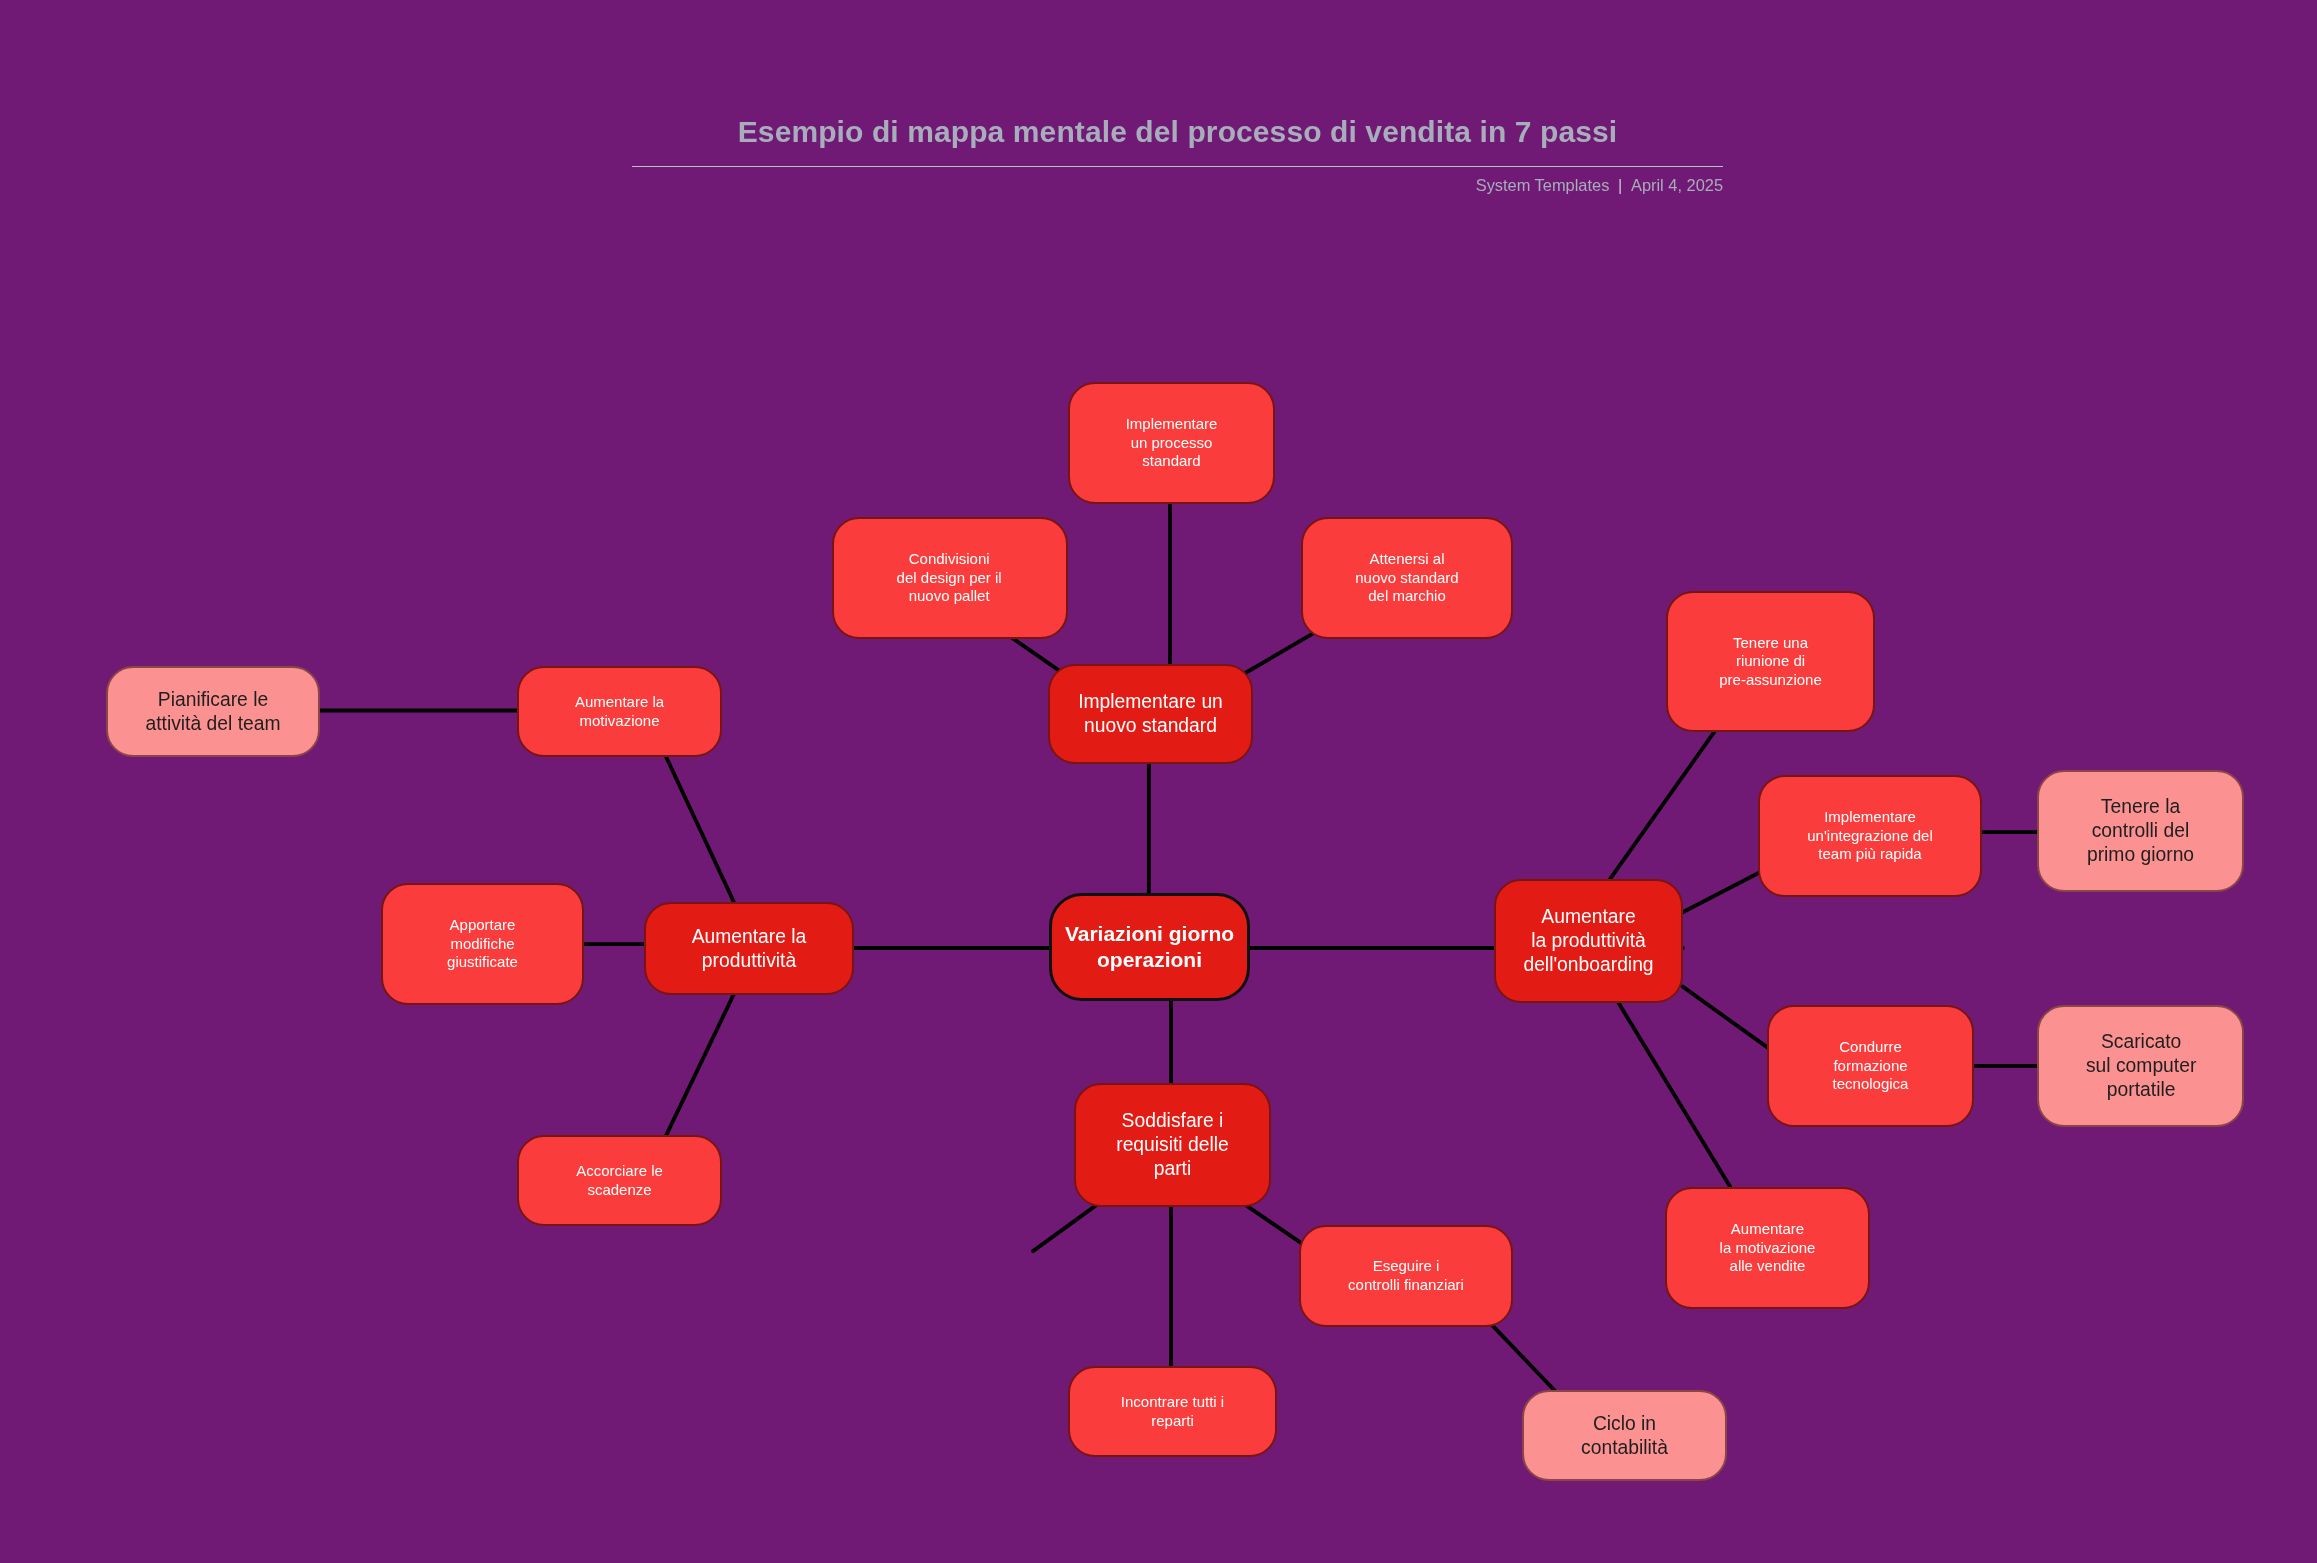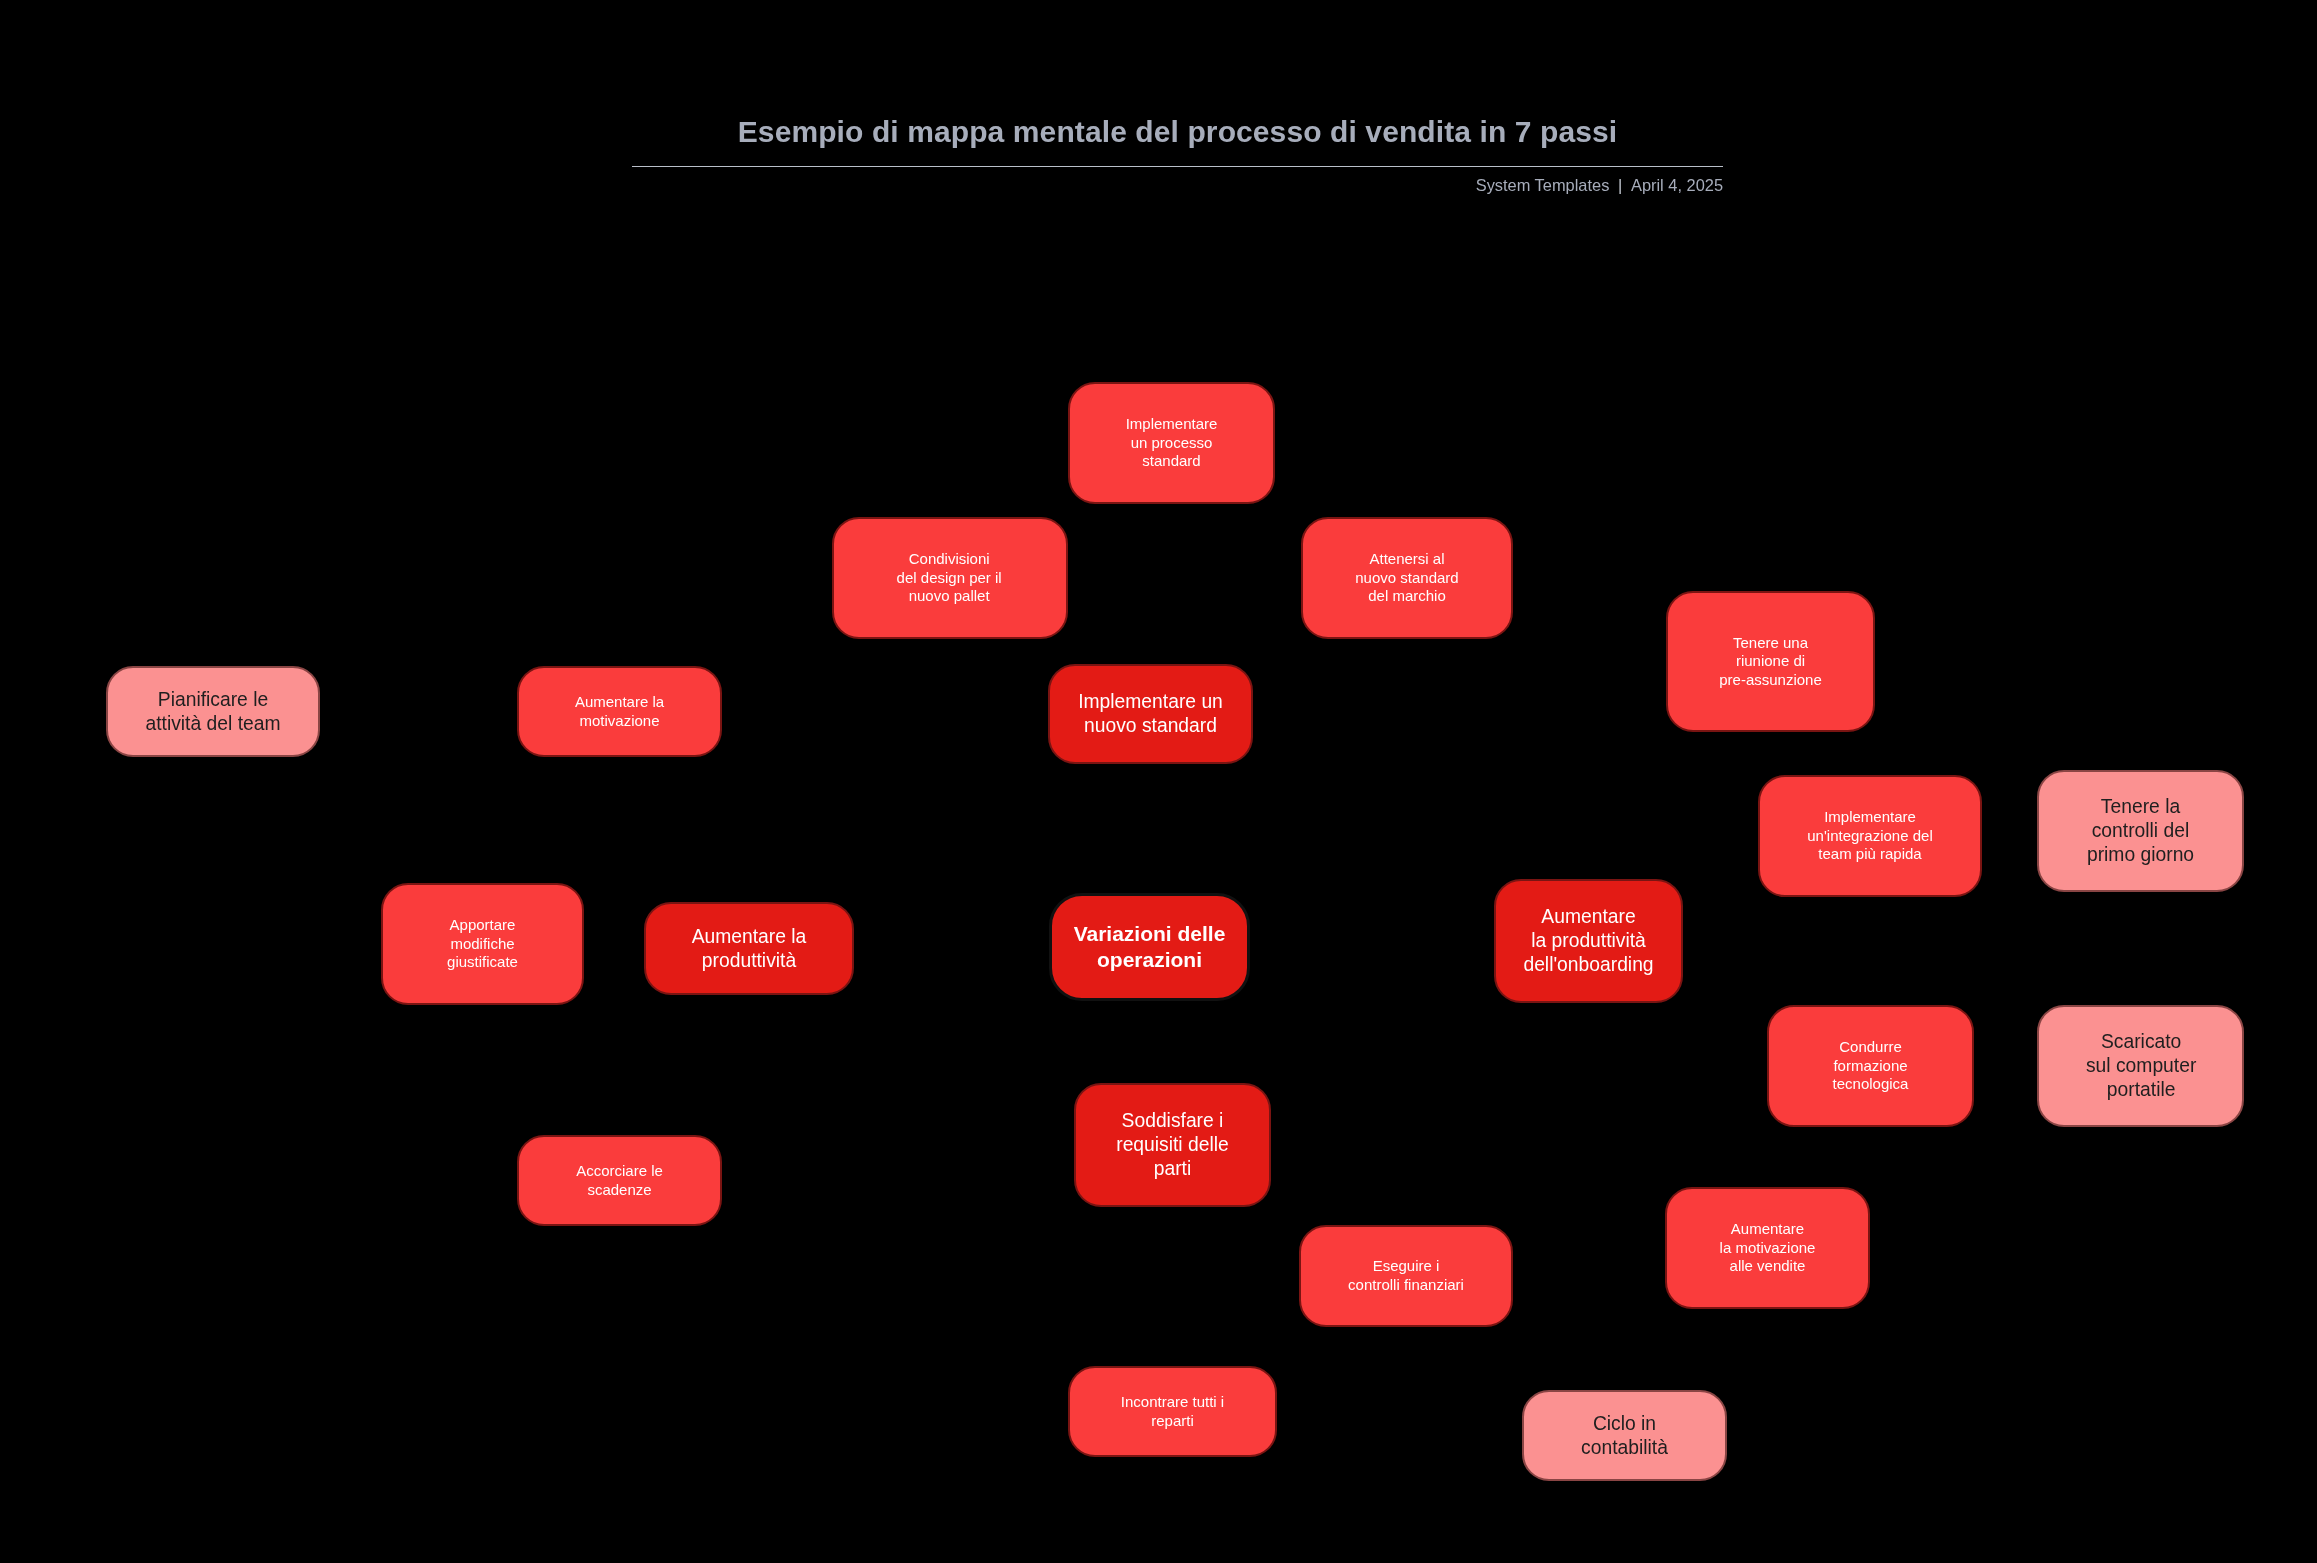--- a/index.html
+++ b/index.html
@@ -5,21 +5,21 @@
 <style>
   html, body {
     margin: 0;
     padding: 0;
     background: #ffffff;
   }
   #page {
     position: relative;
     width: 2317px;
     height: 1563px;
-    background: #000000;
+    background: #701a75;
     font-family: "Liberation Sans", "DejaVu Sans", sans-serif;
     overflow: hidden;
   }
 
   
   #header {
     position: absolute;
     left: 0;
     top: 0;
     width: 2317px;
@@ -163,21 +163,21 @@
         <line x1="2053" y1="862" x2="2110" y2="862"></line>
         <line x1="2044" y1="1104" x2="2110" y2="1104"></line>
 
         <line x1="1136" y1="1248" x2="1070" y2="1296"></line>
         <line x1="1290" y1="1248" x2="1360" y2="1296"></line>
         <line x1="1213" y1="1250" x2="1213" y2="1415"></line>
         <line x1="1545" y1="1372" x2="1610" y2="1440"></line>
       </g>
     </svg>
 
-    <div class="node root" style="left: 1049px; top: 893px; width: 201px; height: 108px;">Variazioni delle
+    <div class="node root" style="left: 1049px; top: 893px; width: 201px; height: 108px;">Variazioni giorno
 operazioni</div>
 
     <div class="node branch" style="left: 1048px; top: 664px; width: 205px; height: 100px;">Implementare un
 nuovo standard</div>
     <div class="node branch" style="left: 644px; top: 902px; width: 210px; height: 93px;">Aumentare la
 produttività</div>
     <div class="node branch" style="left: 1494px; top: 879px; width: 189px; height: 124px;">Aumentare
 la produttività
 dell'onboarding</div>
     <div class="node branch" style="left: 1074px; top: 1083px; width: 197px; height: 124px;">Soddisfare i

